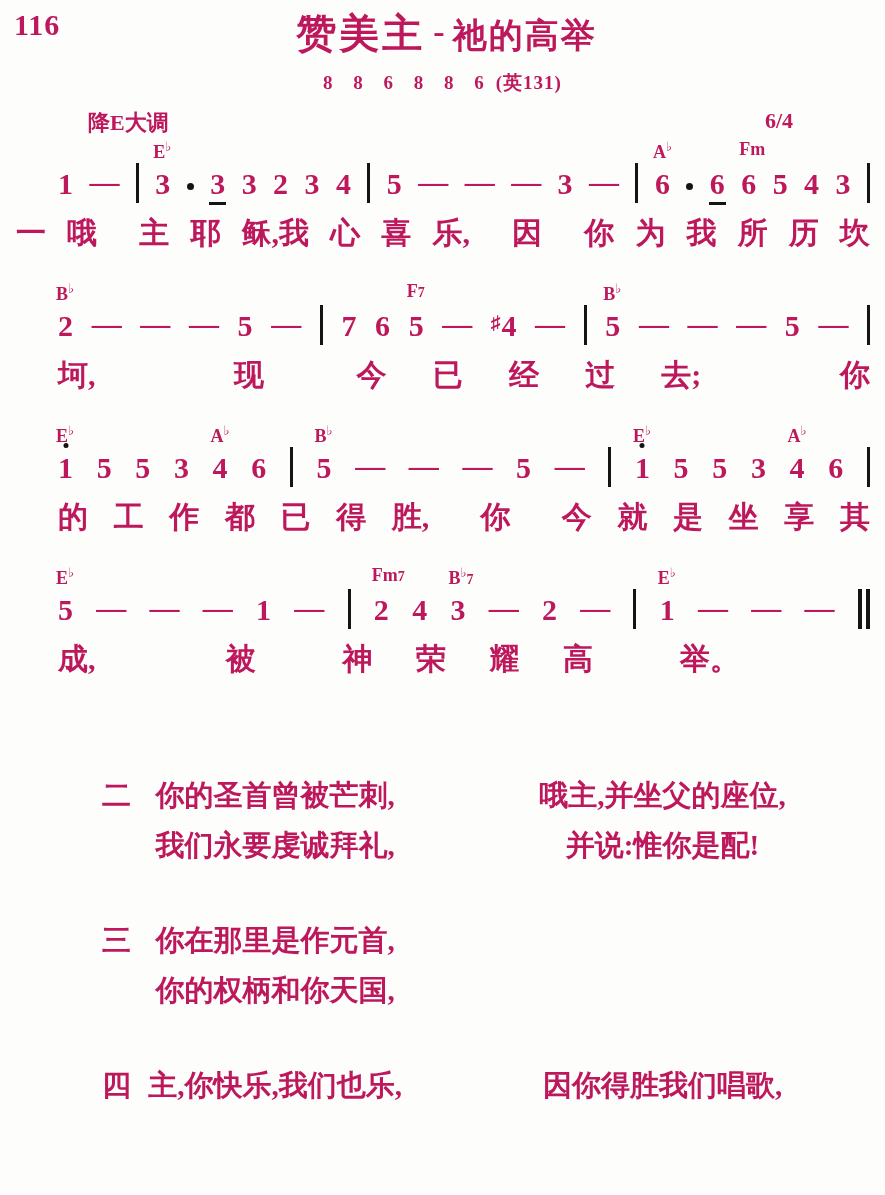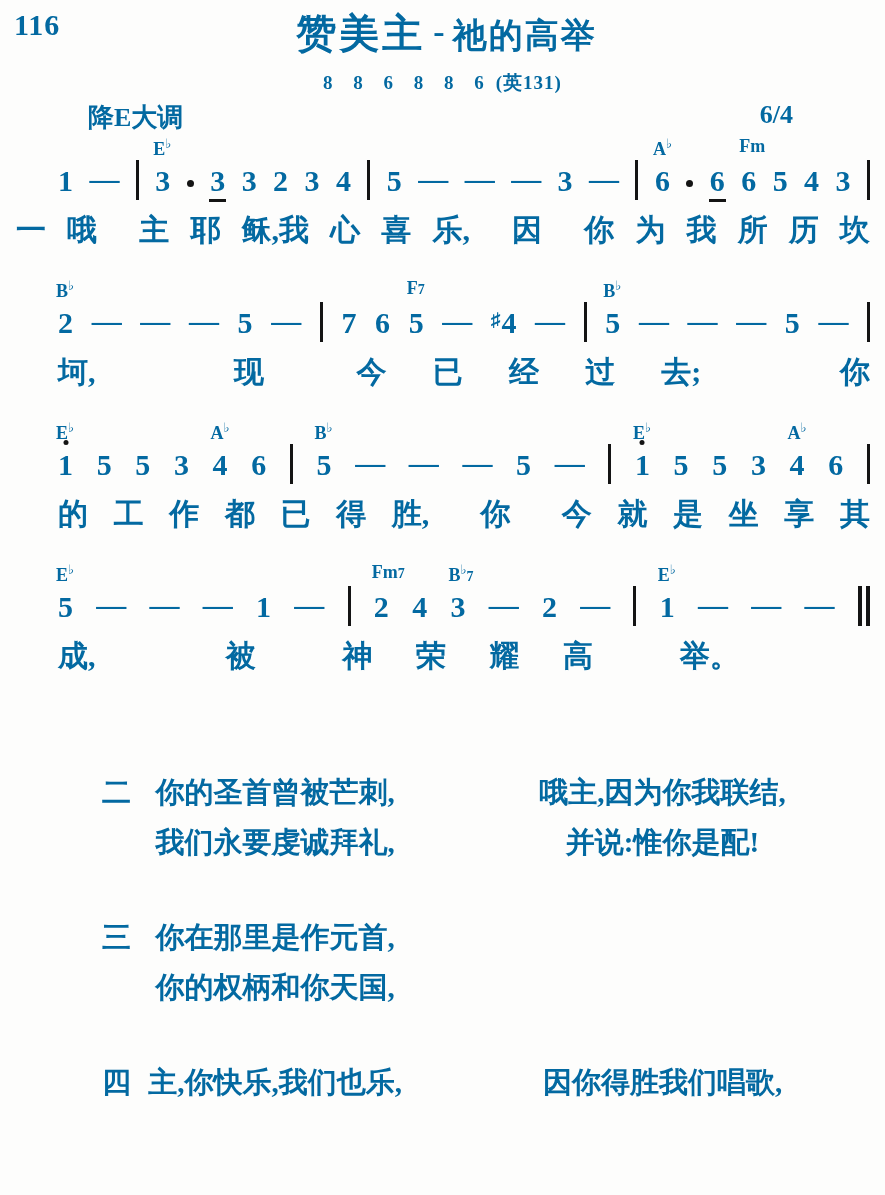--- a/index.html
+++ b/index.html
@@ -1,35 +1,35 @@
 <!DOCTYPE html>
 <html><head>
 <meta charset="utf-8">
 <style>
   html,body{margin:0;padding:0;background:#f3f3f3;}
   .page{
     position:relative;
     width:885px;height:1195px;
     margin:0 auto;
     background:#fdfdfc;
-    color:#0369a1;
+    color:#be185d;
     font-family:"Liberation Serif","DejaVu Serif",serif;
     font-weight:bold;
     overflow:hidden;
   }
   
   .page-number{position:absolute;top:8px;left:14px;font-size:30px;letter-spacing:1px;}
   .title-row{text-align:center;padding-top:12px;line-height:1.1;white-space:nowrap;}
   .title-main{font-size:40px;font-weight:900;letter-spacing:3px;margin-left:8px;}
   .title-dash{font-size:34px;margin:0 8px;position:relative;top:-4px;}
   .title-sub{font-size:34px;letter-spacing:2px;font-family:Liberation Mono, monospace;}
   .meter-line{text-align:center;margin-top:13px;font-size:19px;white-space:nowrap;}
   .meter-numbers{letter-spacing:8px;}
   .meter-ref{margin-left:4px;letter-spacing:1px;}
-  .key-row{display:flex;justify-content:space-between;padding:4px 92px 0 88px;font-size:26px;}
+  .key-row{display:flex;justify-content:space-between;padding:4px 92px 0 88px;font-size:22px;margin-top:8px;}
   
   .music-section{margin:10px 15px 0 58px;width:812px;}
   .music-line{height:113px;}
   .notes-row{
     display:flex;justify-content:space-between;align-items:flex-end;
     height:32px;margin-top:29px;
   }
   .cell{position:relative;display:flex;align-items:flex-end;}
   .note{position:relative;font-size:30px;line-height:1;letter-spacing:0;}
   .note.u::after{content:"";position:absolute;left:-1px;right:-1px;bottom:-6px;height:3px;background:#141414;}
@@ -446,21 +446,21 @@
     </div>
 
   <div class="verses-section">
       <div class="verse">
         <div class="vcol left">
           <span class="vnum">二</span>
           <div class="vline">你的圣首曾被芒刺,</div>
           <div class="vline">我们永要虔诚拜礼,</div>
         </div>
         <div class="vcol right">
-          <div class="vline">哦主,因为你我联结,</div>
+          <div class="vline">哦主,并坐父的座位,</div>
           <div class="vline">并说:惟你是配!</div>
         </div>
       </div>
       <div class="verse">
         <div class="vcol left">
           <span class="vnum">三</span>
           <div class="vline">你在那里是作元首,</div>
           <div class="vline">你的权柄和你天国,</div>
         </div>
       </div>

